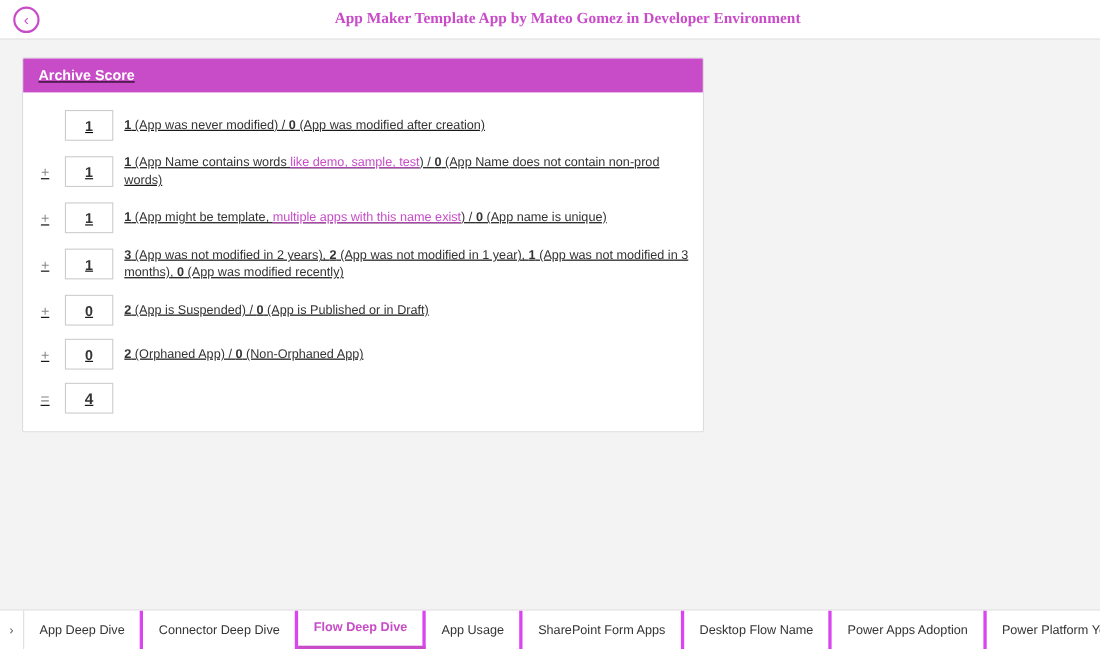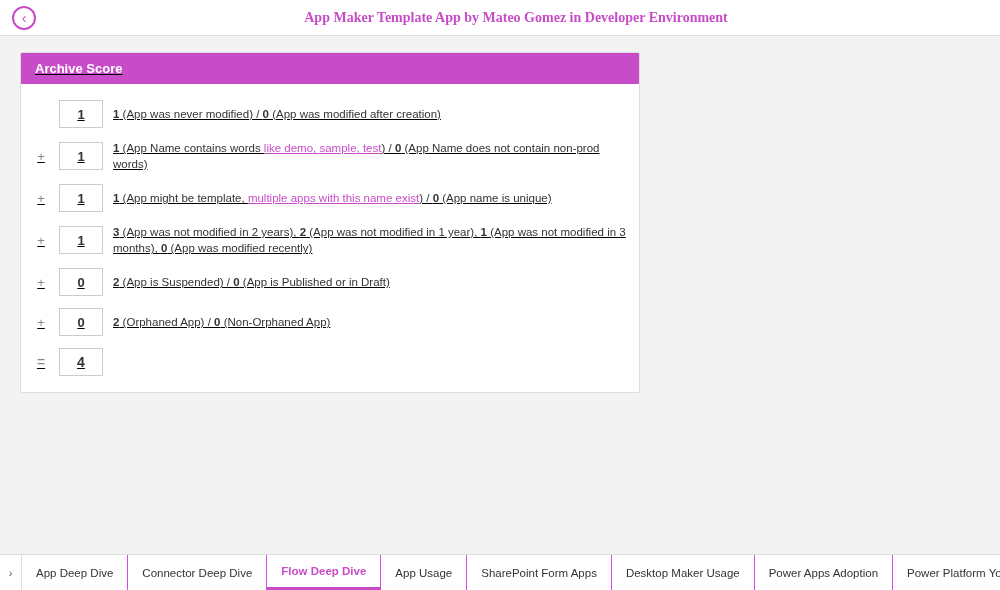--- a/index.html
+++ b/index.html
@@ -155,21 +155,21 @@
       font-size: 11px;
       flex-shrink: 0;
     }
     .tab-item {
       display: flex;
       align-items: center;
       justify-content: center;
       padding: 0 14px;
       font-size: 11.5px;
       color: #333;
-      border-right: 1px solid #d946ef;
+      border-right: 3px solid #d946ef;
       cursor: pointer;
       white-space: nowrap;
       flex-shrink: 0;
     }
     .tab-item.active {
       color: #c84cc8;
       border-bottom: 3px solid #c84cc8;
       font-weight: 600;
     }
   </style>
@@ -256,21 +256,21 @@
   <div class="tab-item active">
     <span>Flow Deep Dive</span>
   </div>
   <div class="tab-item">
     <span>App Usage</span>
   </div>
   <div class="tab-item">
     <span>SharePoint Form Apps</span>
   </div>
   <div class="tab-item">
-    <span>Desktop Maker Usage</span>
+    <span>Desktop Flow Name</span>
   </div>
   <div class="tab-item">
     <span>Power Apps Adoption</span>
   </div>
   <div class="tab-item">
     <span>Power Platform YoY Ac</span>
   </div>
 </div>
 
 </body></html>

